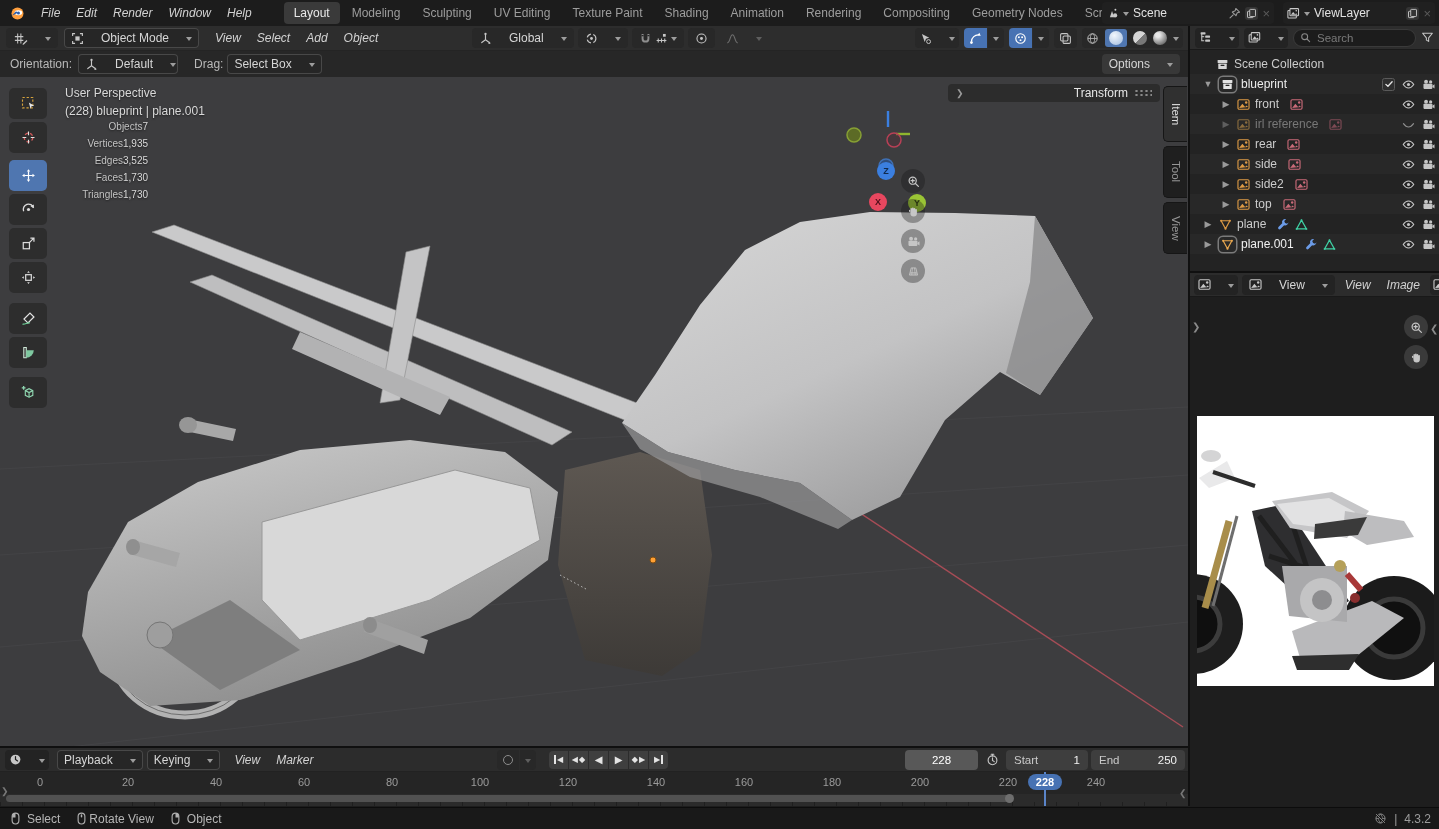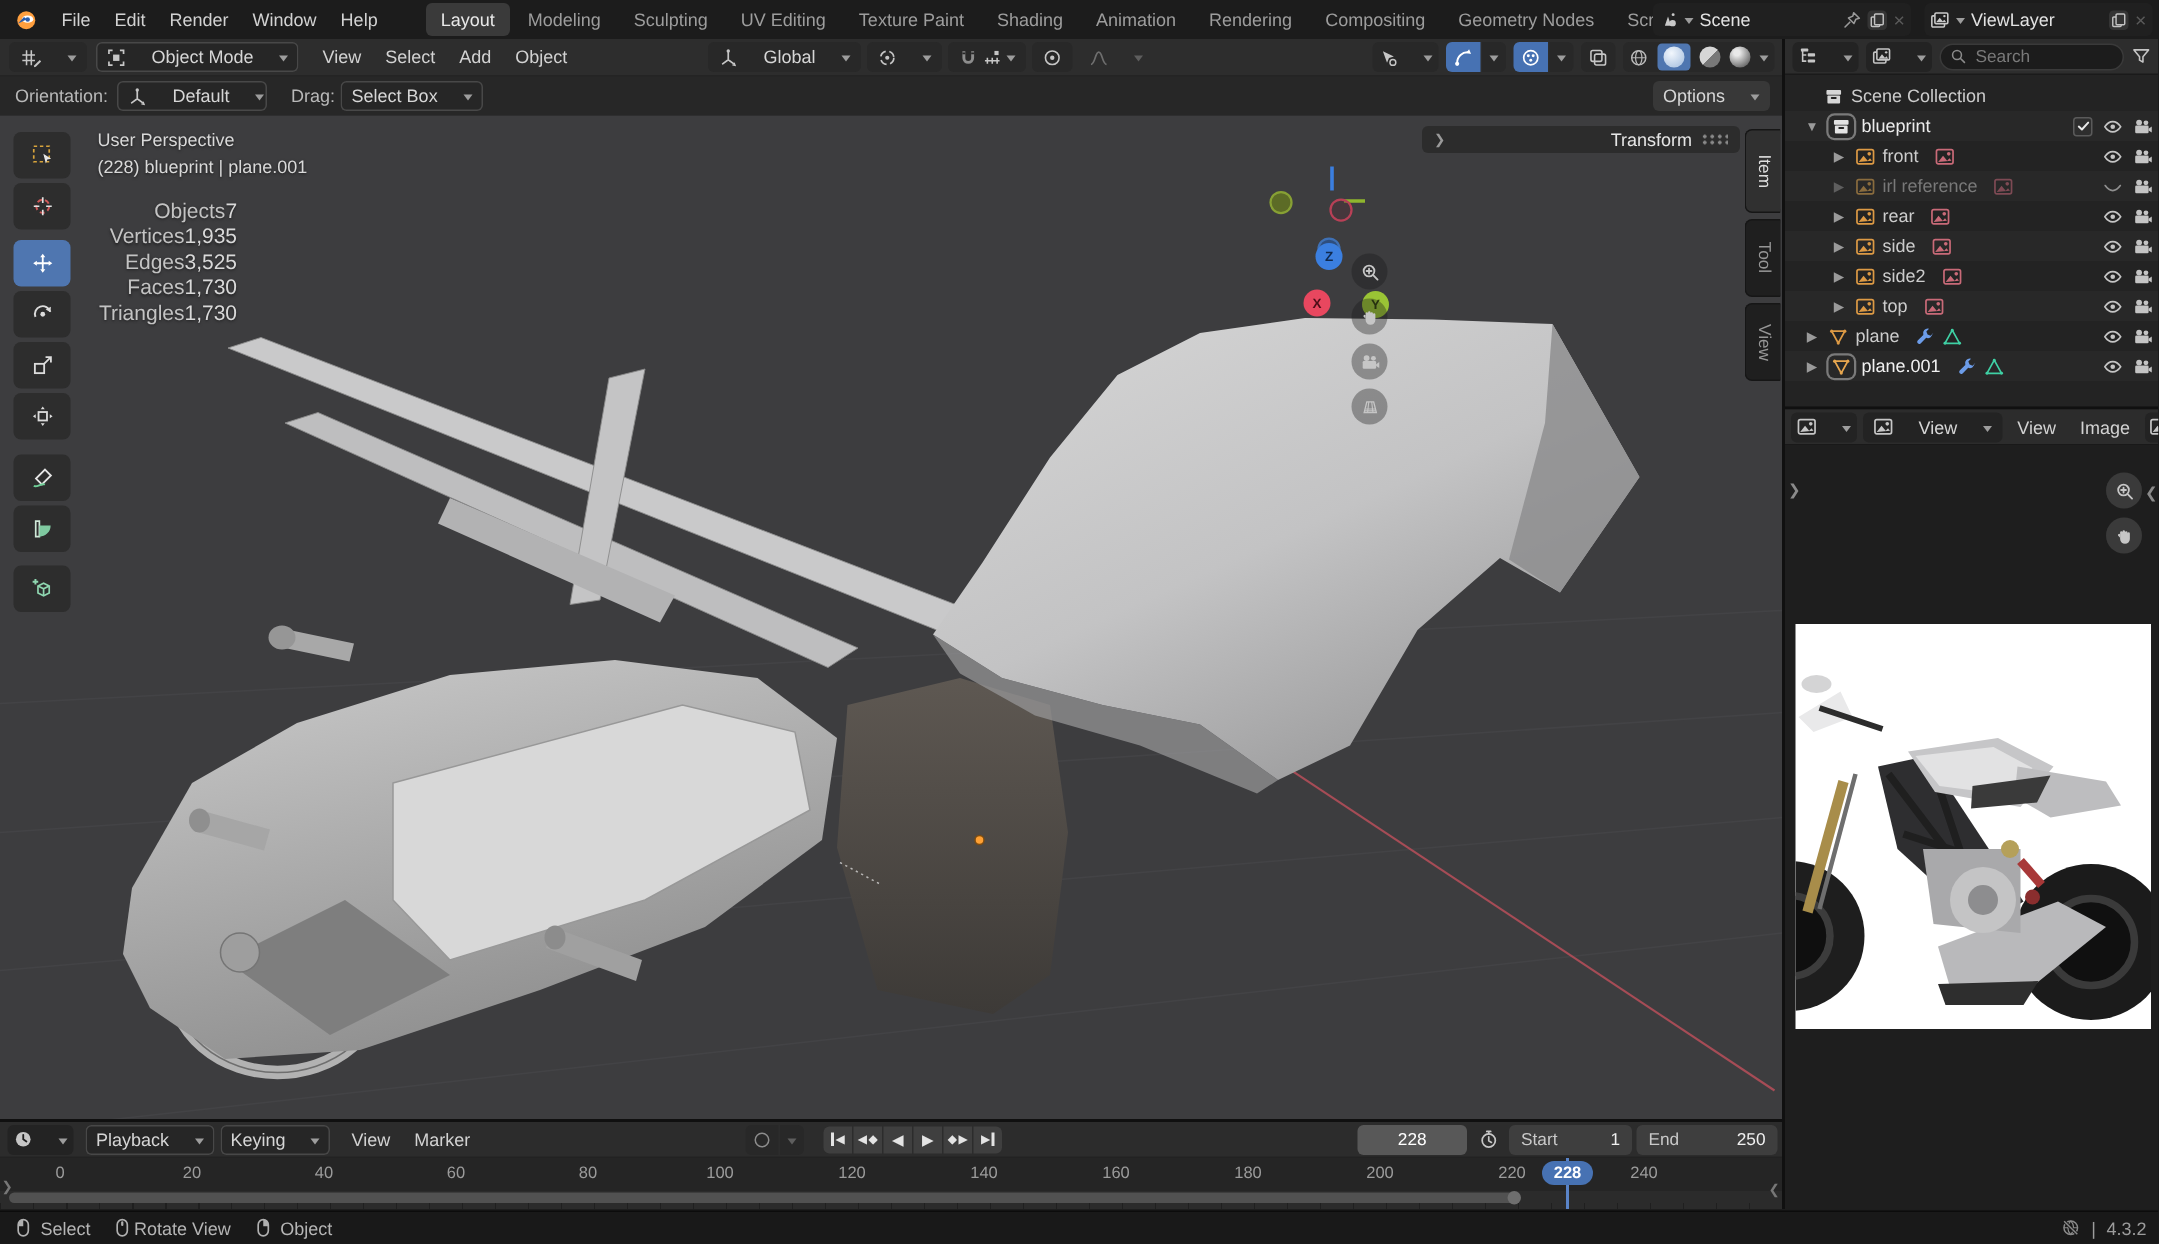--- a/index.html
+++ b/index.html
@@ -3,21 +3,21 @@
 <meta charset="utf-8">
 <style>
   html,body{margin:0;padding:0;background:#101010;}
   *{box-sizing:border-box;font-family:"Liberation Sans",sans-serif;}
   .app{position:relative;width:1439px;height:829px;background:#1d1d1d;overflow:hidden;color:#cfcfcf;font-size:12px;}
   .abs{position:absolute;}
   .flex{display:flex;align-items:center;}
   .chip{display:inline-flex;align-items:center;gap:17px;height:20px;padding:0 7px;background:#282828;border-radius:4px;color:#d6d6d6;white-space:nowrap;}
   .chip.bordered{box-shadow:inset 0 0 0 1px #484848;background:#262626;}
   .chip.blue{background:#4772b3;color:#fff;}
-  .menu-item{padding:0 8px;height:20px;display:inline-flex;align-items:center;color:#d2d2d2;white-space:nowrap;}
+  .menu-item{padding:0 8px;height:20px;display:inline-flex;align-items:center;color:#d2d2d2;white-space:nowrap;font-style:italic;}
   .chev{width:0;height:0;border:3.5px solid transparent;border-top:4.5px solid #9d9d9d;margin-top:5px;}
   .chev.dim{border-top-color:#5e5e5e;}
   .ic{display:inline-block;color:#c6c6c6;flex:none;}
   .ic16{width:15px;height:15px;}
   .ic14{width:13px;height:13px;}
   
   .topbar{left:0;top:0;width:1439px;height:26px;background:#1c1c1c;display:flex;align-items:center;}
   .ws-tab{height:22px;padding:0 10px;display:inline-flex;align-items:center;border-radius:4px;color:#9d9d9d;white-space:nowrap;}
   .ws-tab.active{background:#3a3a3a;color:#e9e9e9;}
   
@@ -519,21 +519,21 @@
       <ellipse cx="133" cy="470" rx="7" ry="8" fill="#8f8f8f"></ellipse>
       <polygon points="368,541 428,563 424,577 364,555" fill="#a0a0a0"></polygon>
       <ellipse cx="370" cy="548" rx="7" ry="8" fill="#8c8c8c"></ellipse>
       <line x1="560" y1="498" x2="586" y2="512" stroke="#e8e8e8" stroke-width="1" stroke-dasharray="1.5,2.5" opacity="0.7"></line>
 
       <circle cx="653" cy="483" r="3" fill="#ffa033" stroke="#7c4c12" stroke-width="1"></circle>
     </svg>
 
     <div class="abs vp-text" style="left:65px;top:9px">User Perspective</div>
     <div class="abs vp-text" style="left:65px;top:27px">(228) blueprint | plane.001</div>
-    <div class="abs" style="left:65px;top:55px;font-size:14px;line-height:17px;text-shadow:0 1px 2px rgba(0,0,0,.5)">
+    <div class="abs" style="left:65px;top:41px;font-size:10px;line-height:17px;text-shadow:0 1px 2px rgba(0,0,0,.5)">
       <div><span class="stat-label">Objects</span><span class="stat-value">7</span></div>
       <div><span class="stat-label">Vertices</span><span class="stat-value">1,935</span></div>
       <div><span class="stat-label">Edges</span><span class="stat-value">3,525</span></div>
       <div><span class="stat-label">Faces</span><span class="stat-value">1,730</span></div>
       <div><span class="stat-label">Triangles</span><span class="stat-value">1,730</span></div>
     </div>
 
     <div>
       <div class="tbtn" style="top:11px">
           <svg class="ic ic16" viewBox="0 0 16 16">

